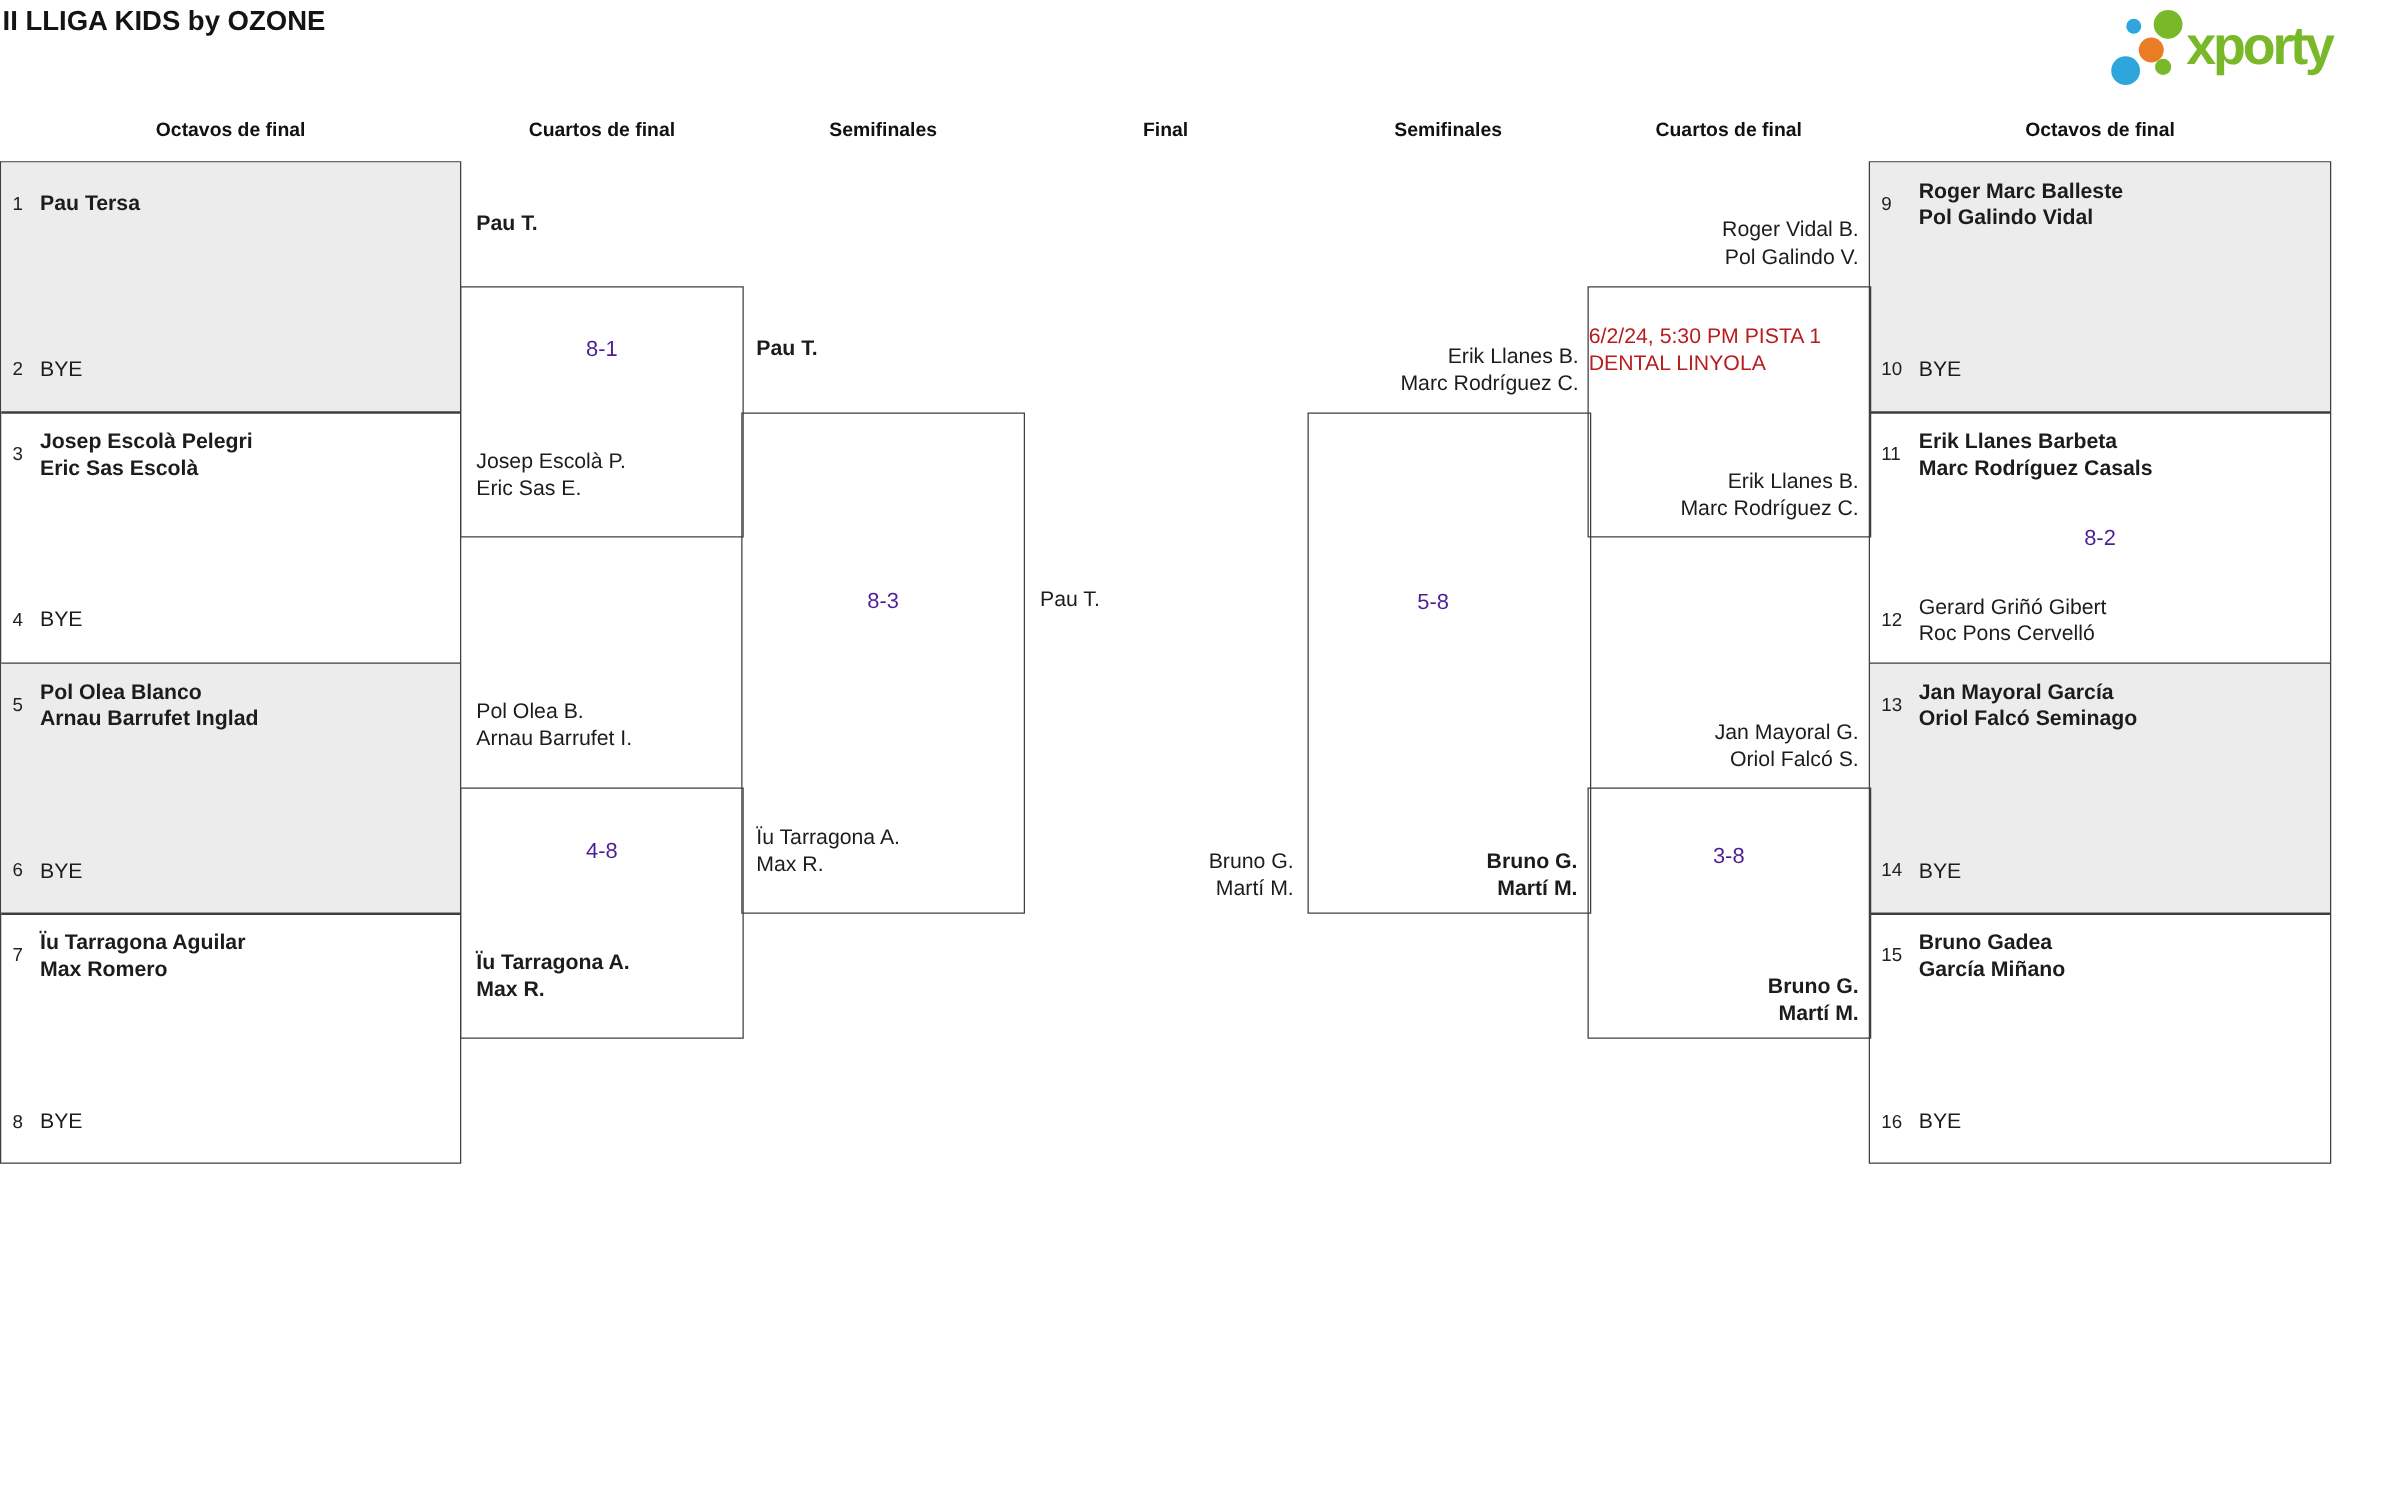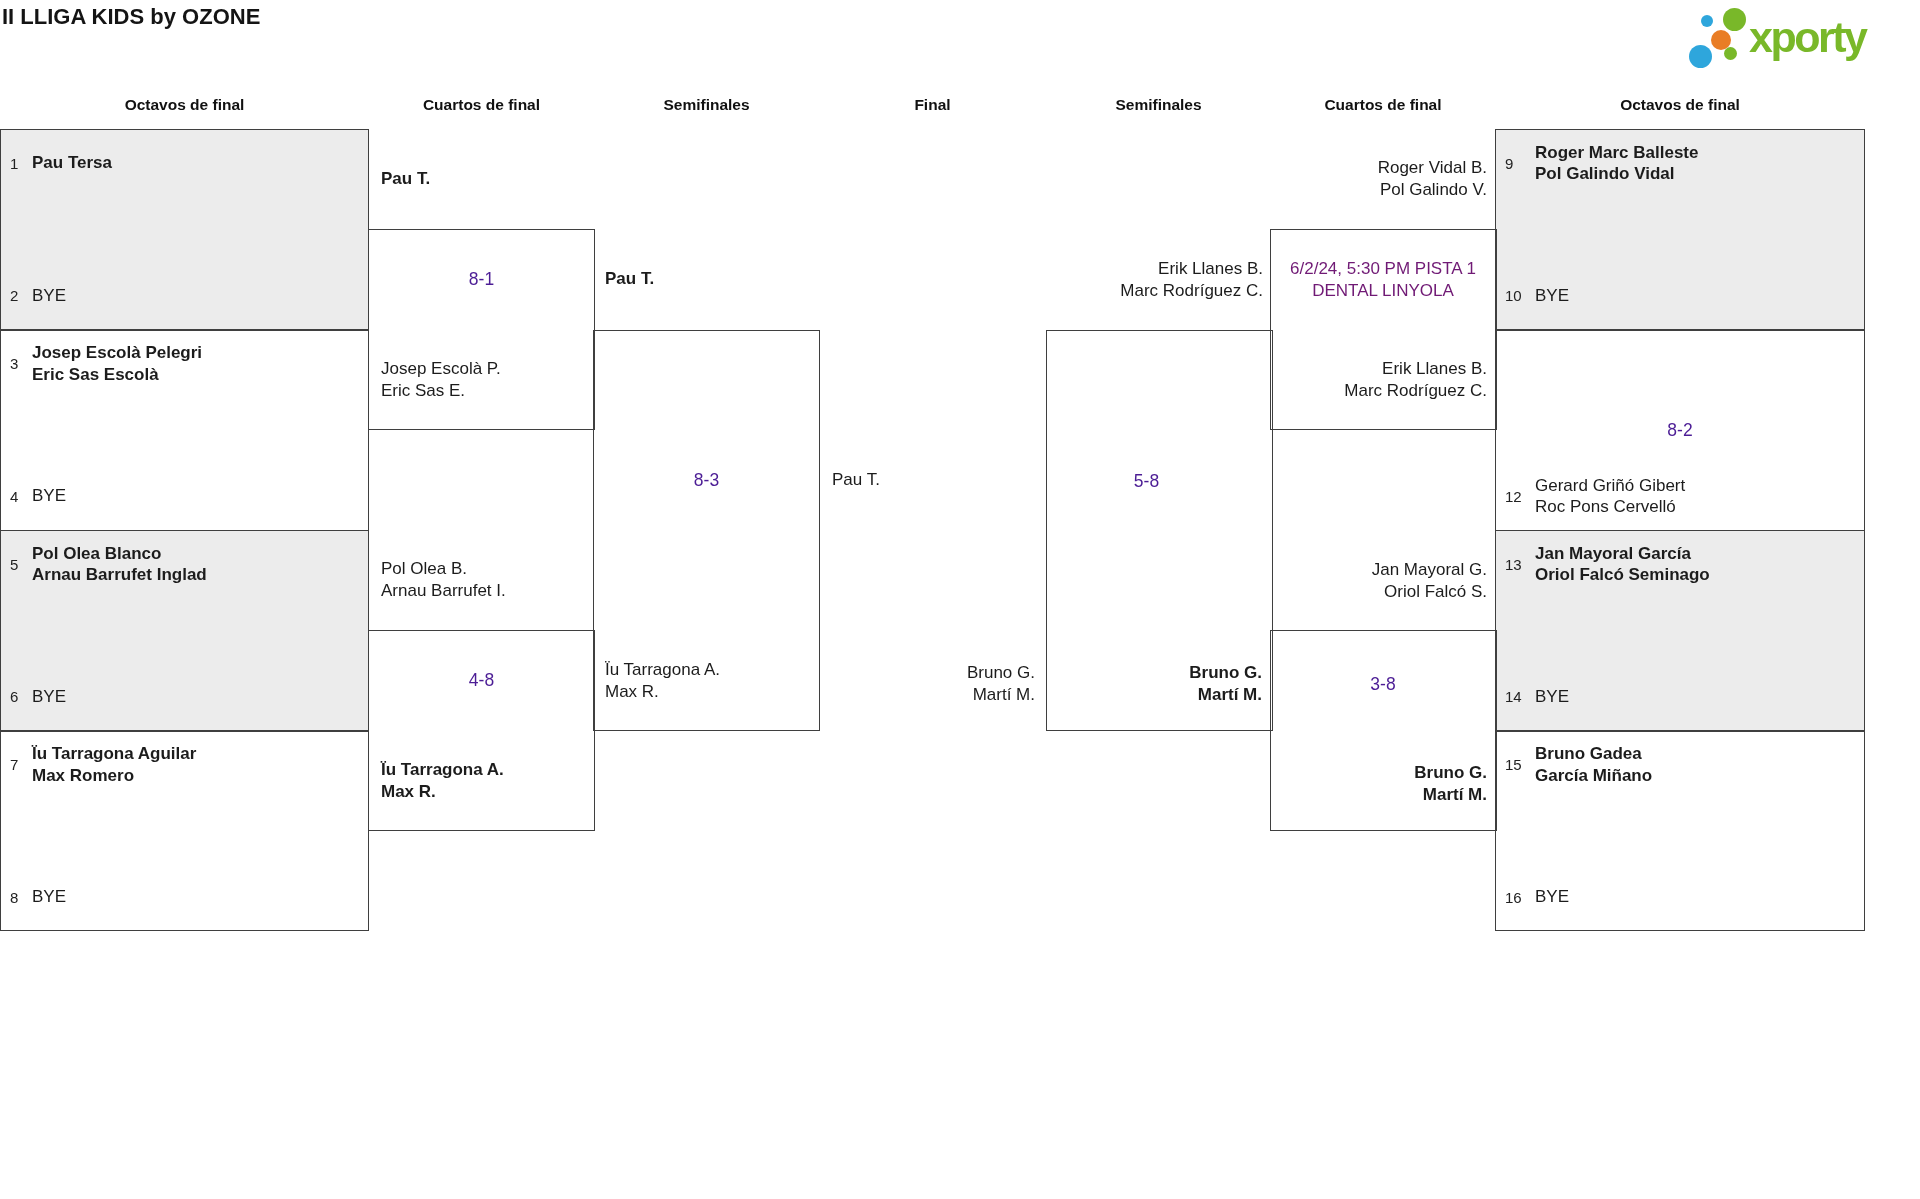--- a/index.html
+++ b/index.html
@@ -20,24 +20,24 @@
   .box{position:absolute;border:1.5px solid #3f3f3f;box-sizing:border-box;background:transparent;}
 
   .slot{position:absolute;display:flex;align-items:center;height:44px;
         padding-left:10px;box-sizing:border-box;}
   .num{font-size:15px;color:#222;flex:0 0 22px;}
   .num.wide{flex:0 0 30px;}
   .names{font-size:17px;line-height:21.5px;color:#1c1c1c;}
   .bold{font-weight:bold;}
 
   .lbl{position:absolute;font-size:17px;line-height:21.5px;color:#1c1c1c;white-space:nowrap;}
-  .lbl.r{text-align:right;}
+  .lbl.r{text-align:right;margin-top:16px;}
   .score{position:absolute;height:22px;font-size:17.5px;line-height:22px;
          text-align:center;color:#4c1d95;}
-  .info{position:absolute;font-size:17px;line-height:22px;text-align:center;color:#701a75;}
+  .info{position:absolute;font-size:17px;line-height:22px;text-align:left;color:#b91c1c;}
 
   .dot{position:absolute;border-radius:50%;}
   .logo-text{position:absolute;left:1749px;top:13px;font-size:43px;font-weight:800;
              letter-spacing:-2.5px;color:#79b829;}
 </style>
 </head>
 <body>
 
 <div id="page">
 
@@ -143,20 +143,27 @@
       <div>Roger Marc Balleste</div>
       <div>Pol Galindo Vidal</div>
     </div>
   </div>
   <div class="slot" style="left:1495px;width:370px;top:273.5px">
     <span class="num wide">10</span>
     <div class="names">
       <div>BYE</div>
     </div>
   </div>
+  <div class="slot" style="left:1495px;width:370px;top:341.5px">
+    <span class="num wide">11</span>
+    <div class="names bold">
+      <div>Erik Llanes Barbeta</div>
+      <div>Marc Rodríguez Casals</div>
+    </div>
+  </div>
   <div class="score" style="left:1495px;width:370px;top:419px">8-2</div>
   <div class="slot" style="left:1495px;width:370px;top:474px">
     <span class="num wide">12</span>
     <div class="names">
       <div>Gerard Griñó Gibert</div>
       <div>Roc Pons Cervelló</div>
     </div>
   </div>
   <div class="slot" style="left:1495px;width:330px;top:542px">
     <span class="num wide">13</span>

